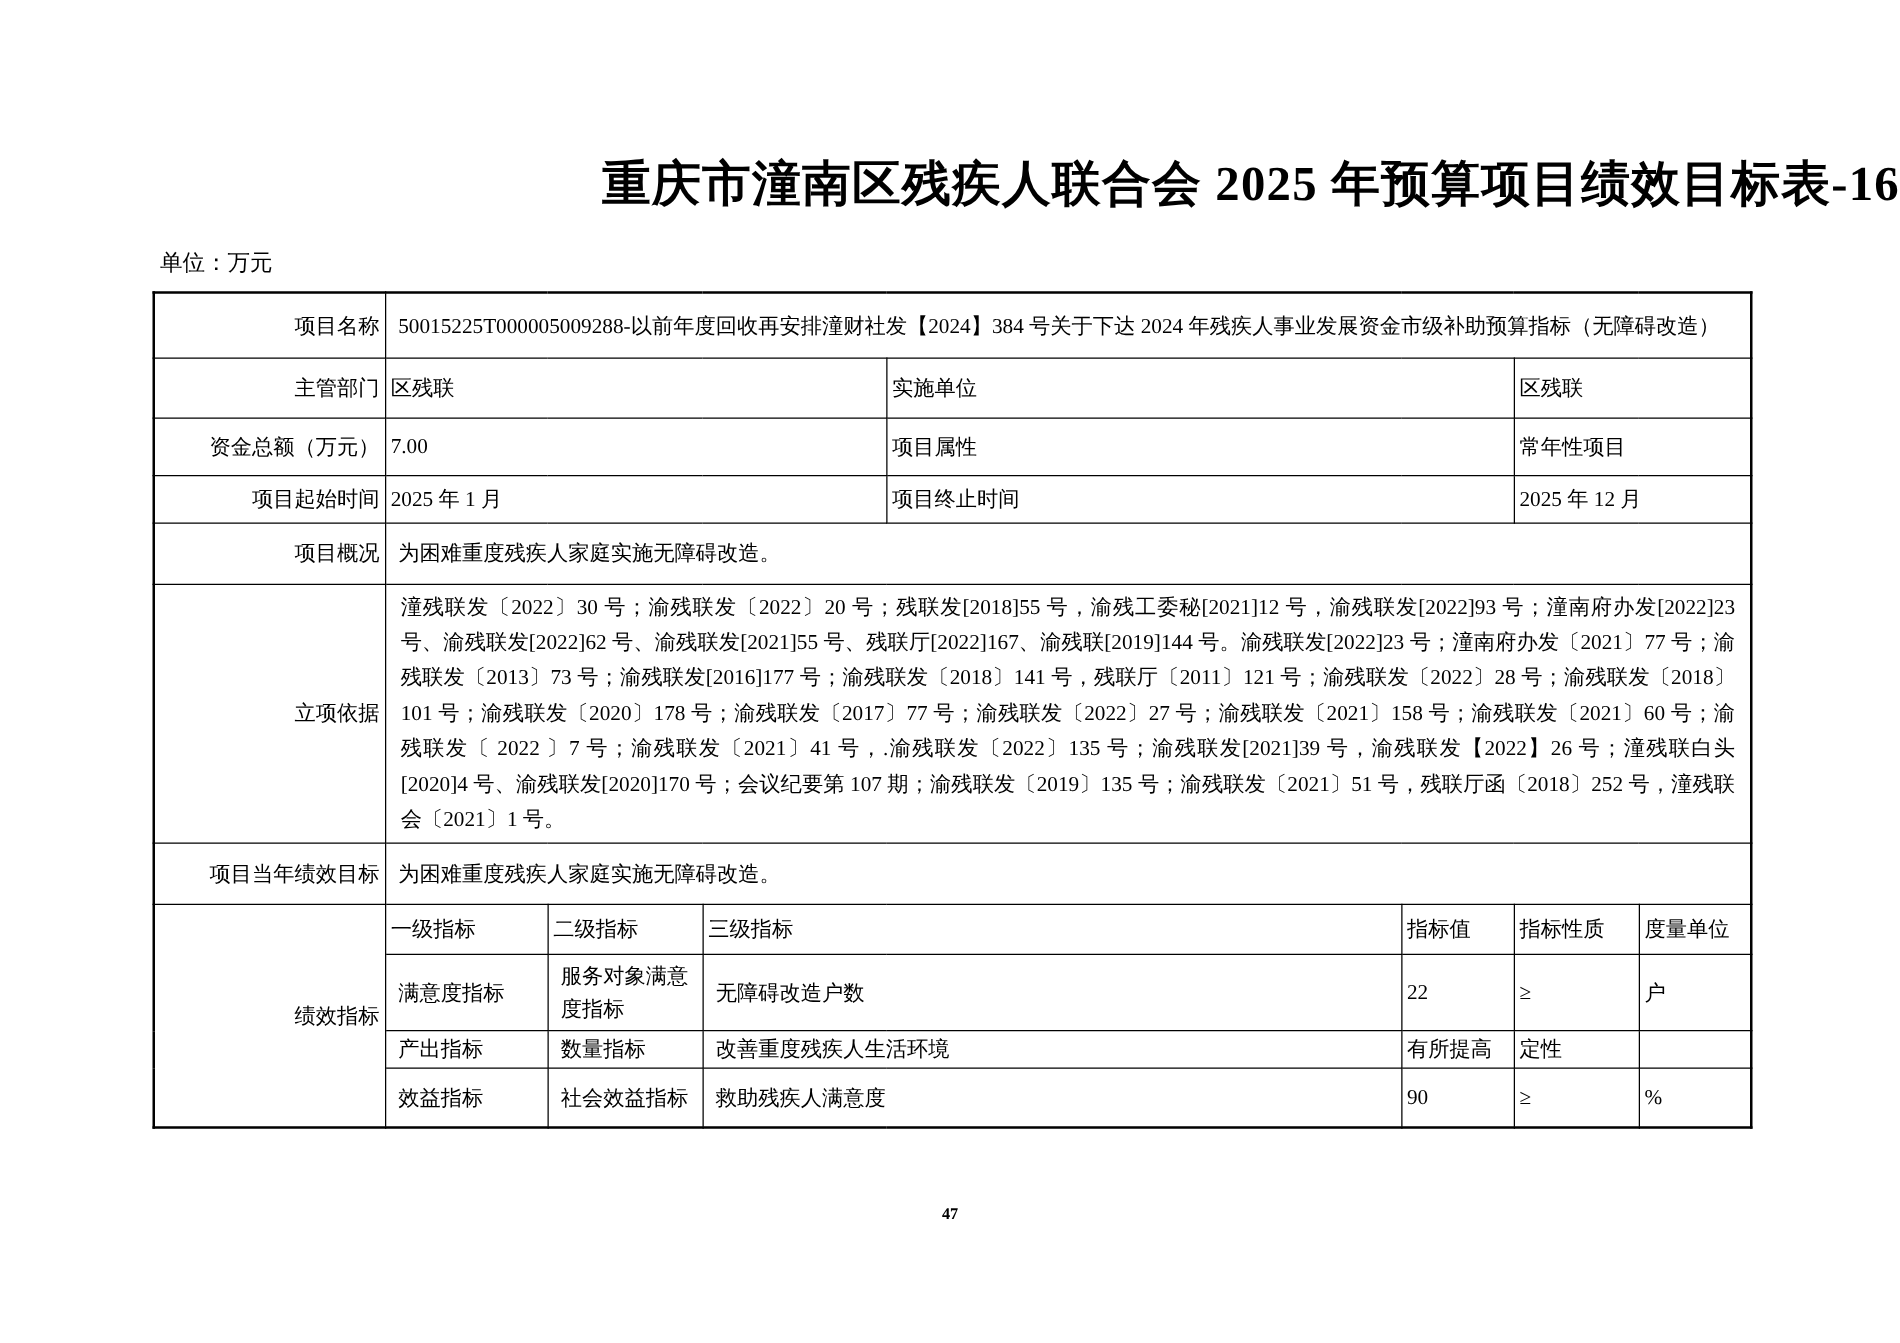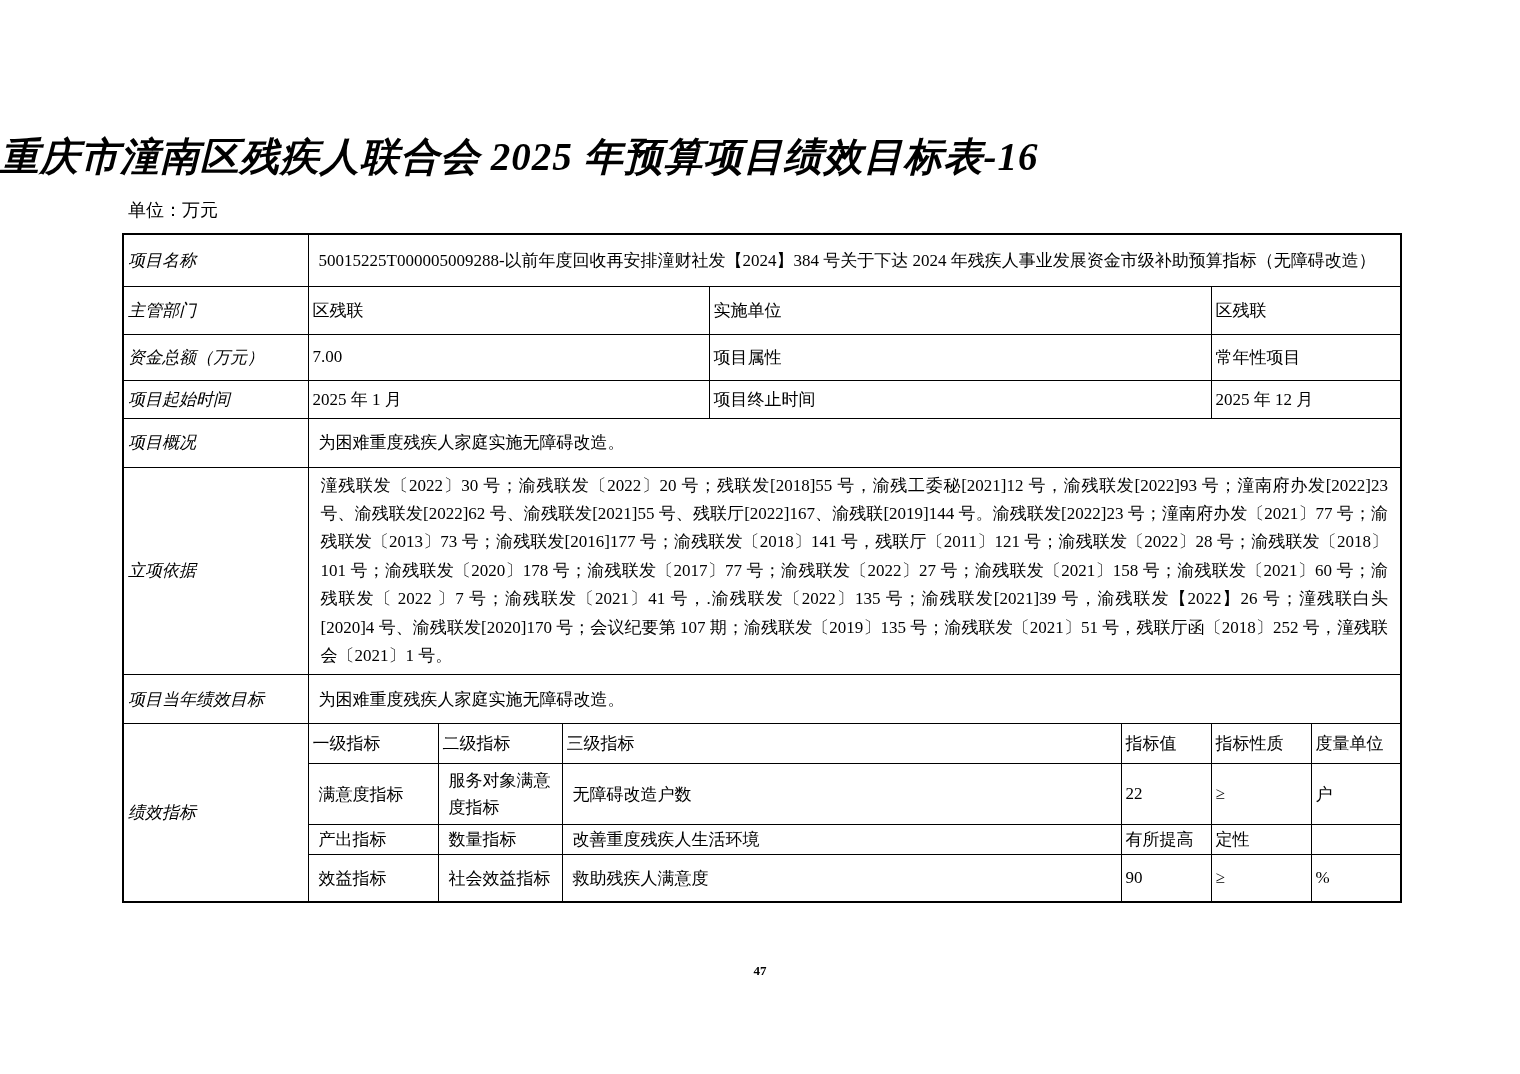--- a/index.html
+++ b/index.html
@@ -5,44 +5,44 @@
   * { box-sizing: border-box; }
   html, body { margin: 0; padding: 0; }
   body {
     width: 1520px; height: 1074px;
     background: #ffffff;
     color: #000000;
     font-family: "Liberation Serif", "DejaVu Serif", serif;
     position: relative;
   }
   .title {
-    position: absolute; top: 130px; left: 0; width: 100%;
-    text-align: left; font-size: 39px; font-weight: bold;
-    margin: 0; letter-spacing: 1px; white-space: nowrap; font-style: italic;
+    position: absolute; top: 120px; left: 0; width: 100%;
+    text-align: right; font-size: 39px; font-weight: bold;
+    margin: 0; letter-spacing: 1px; white-space: nowrap;
   }
   .meta {
     position: absolute; top: 198px; left: 128px; width: 1272px;
     display: flex; justify-content: space-between;
     font-size: 18px;
   }
   .meta .prepared-value { margin-left: 28px; }
   table.doc-table {
     position: absolute; top: 233px; left: 122px;
     width: 1278px;
     border-collapse: collapse; table-layout: fixed;
     border: 2px solid #000;
   }
   .doc-table td {
     border: 1px solid #000;
     font-size: 17px;
     vertical-align: middle;
     padding: 0 4px;
     overflow: hidden;
   }
-  .doc-table td.label { text-align: left; font-style: italic; }
+  .doc-table td.label { text-align: right; }
   .doc-table td.txt { text-align: left; padding: 3px 10px; }
   .doc-table td.ctr { }
   .doc-table td.basis {
     text-align: justify;
     line-height: 28.4px;
     padding: 4px 12px 4px 12px;
   }
   .doc-table td.wrap2 { line-height: 27px; margin-top: 48px; }
   .page-number {
     position: absolute; top: 963px; left: 0; width: 100%;

